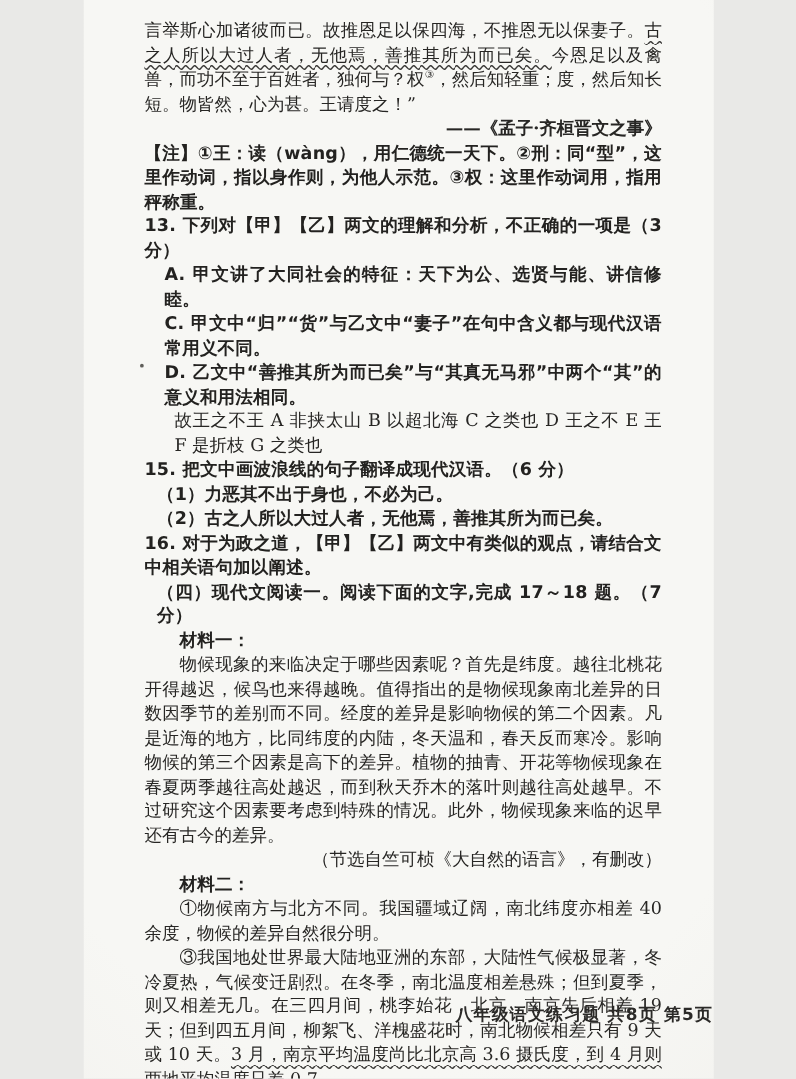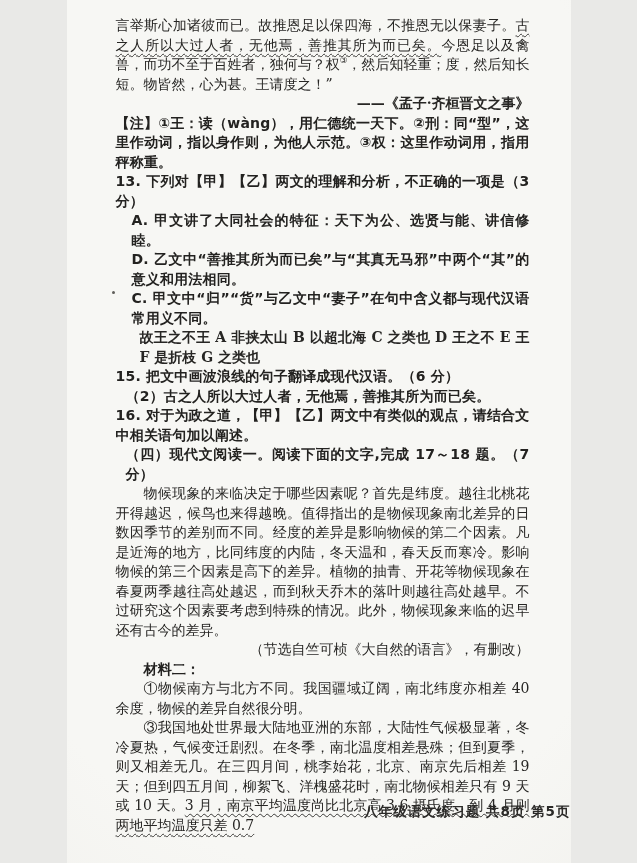--- a/index.html
+++ b/index.html
@@ -13,21 +13,21 @@
   }
   .content { position:absolute; left:49px; right:41px; top:16px; }
   .content p { margin:0; font-size:14px; line-height:19.5px; text-align:justify; text-justify:inter-ideograph; }
   
   .kai { font-family:"DejaVu Serif","Liberation Serif",serif; color:#272624; font-weight:500; }
   
   .q   { font-weight:600; color:#232220; letter-spacing:0.2px; }
   .b700 { font-weight:700; }
   .opt  { margin-left:16px !important; }
   .sub  { margin-left:10px !important; }
-  .ansline { margin-left:24px !important; font-weight:700; }
+  .ansline { margin-left:24px !important; font-weight:400; }
   .right { text-align:right !important; }
   .indent { text-indent:2em; }
   .sec { padding-left:10px; }
   .wavy {
     text-decoration-line:underline;
     text-decoration-style:wavy;
     text-decoration-color:#3b3a38;
     text-decoration-thickness:1px;
     text-underline-offset:3px;
   }
@@ -49,33 +49,35 @@
   <div class="content">
 
     <p class="kai"><span>言举斯心加诸彼而已。故推恩足以保四海，不推恩无以保妻子。</span><span class="wavy">古之人所以大过人者，无他焉，善推其所为而已矣。</span><span>今恩足以及禽兽，而功不至于百姓者，独何与？权</span><sup class="noteref">③</sup><span>，然后知轻重；度，然后知长短。物皆然，心为甚。王请度之！”</span></p>
 
     <p class="kai right b700">——《孟子·齐桓晋文之事》</p>
 
     <p class="q">【注】①王：读（wàng），用仁德统一天下。②刑：同“型”，这里作动词，指以身作则，为他人示范。③权：这里作动词用，指用秤称重。</p>
 
     <p class="q">13. 下列对【甲】【乙】两文的理解和分析，不正确的一项是（3 分）</p>
     <p class="q opt">A. 甲文讲了大同社会的特征：天下为公、选贤与能、讲信修睦。</p>
+    <p class="q opt">C. 甲文中“归”“货”与乙文中“妻子”在句中含义都与现代汉语常用义不同。</p>
     <p class="q opt">D. 乙文中“善推其所为而已矣”与“其真无马邪”中两个“其”的意义和用法相同。</p>
-    <p class="q opt">C. 甲文中“归”“货”与乙文中“妻子”在句中含义都与现代汉语常用义不同。</p>
 
     <p class="kai ansline">故王之不王 A 非挟太山 B 以超北海 C 之类也 D 王之不 E 王 F 是折枝 G 之类也</p>
 
     <p class="q">15. 把文中画波浪线的句子翻译成现代汉语。（6 分）</p>
+    <p class="q sub">（1）力恶其不出于身也，不必为己。</p>
     <p class="q sub">（2）古之人所以大过人者，无他焉，善推其所为而已矣。</p>
 
     <p class="q">16. 对于为政之道，【甲】【乙】两文中有类似的观点，请结合文中相关语句加以阐述。</p>
 
     <p class="q sec"><span class="b700">（四）现代文阅读一。</span><span>阅读下面的文字,完成 17～18 题。（7 分）</span></p>
 
 
+    <p class="q indent b700">材料一：</p>
     <p class="kai indent">物候现象的来临决定于哪些因素呢？首先是纬度。越往北桃花开得越迟，候鸟也来得越晚。值得指出的是物候现象南北差异的日数因季节的差别而不同。经度的差异是影响物候的第二个因素。凡是近海的地方，比同纬度的内陆，冬天温和，春天反而寒冷。影响物候的第三个因素是高下的差异。植物的抽青、开花等物候现象在春夏两季越往高处越迟，而到秋天乔木的落叶则越往高处越早。不过研究这个因素要考虑到特殊的情况。此外，物候现象来临的迟早还有古今的差异。</p>
     <p class="kai right">（节选自竺可桢《大自然的语言》，有删改）</p>
 
     <p class="q indent b700">材料二：</p>
     <p class="kai indent">①物候南方与北方不同。我国疆域辽阔，南北纬度亦相差 40 余度，物候的差异自然很分明。</p>
     <p class="kai indent"><span>③我国地处世界最大陆地亚洲的东部，大陆性气候极显著，冬冷夏热，气候变迁剧烈。在冬季，南北温度相差悬殊；但到夏季，则又相差无几。在三四月间，桃李始花，北京、南京先后相差 19 天；但到四五月间，柳絮飞、洋槐盛花时，南北物候相差只有 9 天或 10 天。</span><span class="wavy">3 月，南京平均温度尚比北京高 3.6 摄氏度，到 4 月则两地平均温度只差 0.7</span></p>
 
   </div>
 
   <div class="footer">八年级语文练习题 共8页  第5页</div>

